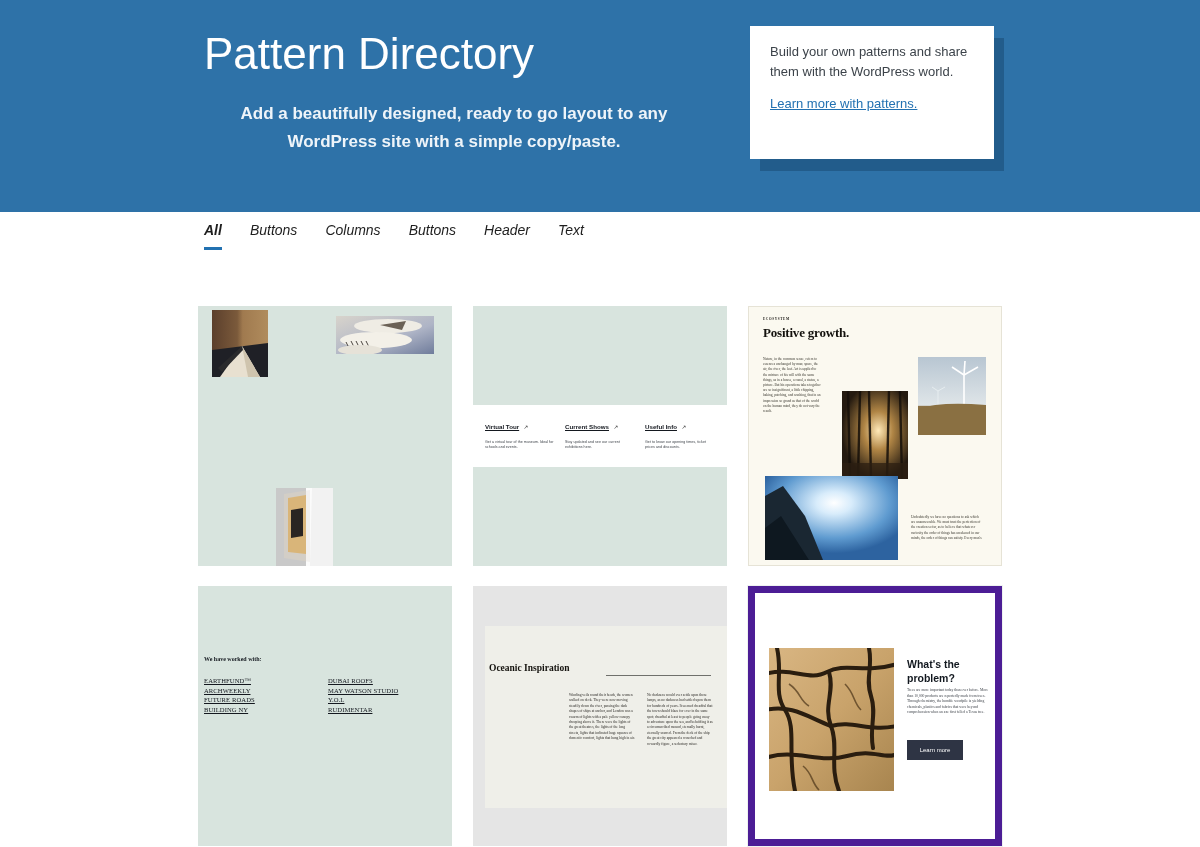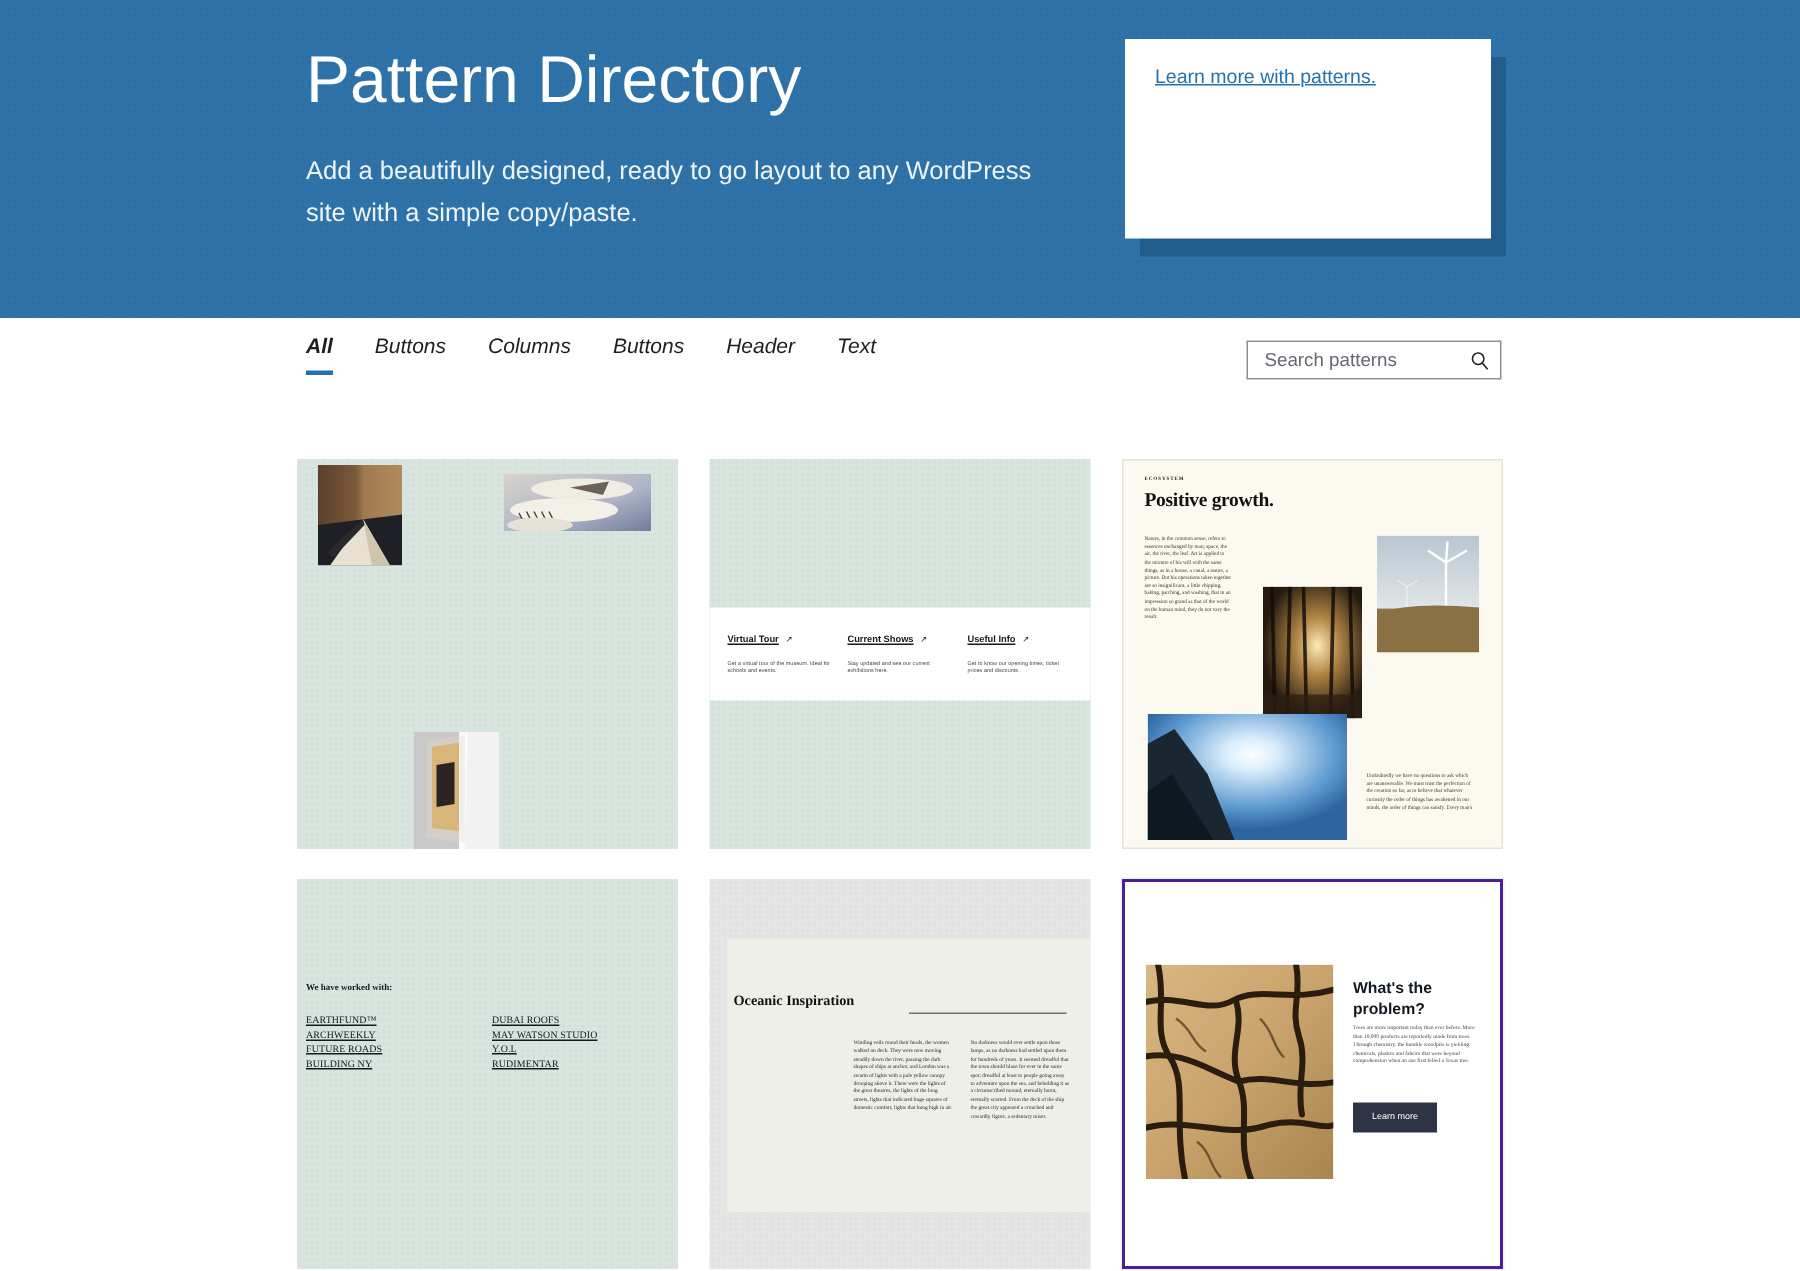--- a/index.html
+++ b/index.html
@@ -39,21 +39,22 @@
     letter-spacing: 0px;
   }
   .hero-sub {
     position: absolute;
     left: 0;
     top: 100px;
     width: 500px;
     font-size: 17px;
     line-height: 28px;
     color: #eef4f9;
-    font-weight: 400;
+    font-weight: 700;
+    text-align: center;
   }
 
   .promo-shadow {
     position: absolute;
     left: 760px;
     top: 38px;
     width: 244px;
     height: 133px;
     background: #225C8B;
   }
@@ -264,21 +265,21 @@
   }
   .c5-cols p {
     margin: 0; width: 66px;
     font-family: "Liberation Serif", serif;
     font-size: 3.6px; line-height: 5.4px; color: #2c2a26;
   }
 
   
   .c6 {
     background: #ffffff;
-    border: 2px solid #4c1d95;
+    border: 7px solid #4c1d95;
     box-shadow: 0 0 0 1px #eef2f0;
   }
   .c6-img {
     position: absolute; left: 14px; top: 55px;
     width: 125px; height: 143px; overflow: hidden;
   }
   .c6-title {
     position: absolute; left: 152px; top: 64px; width: 86px;
     font-size: 10.5px; line-height: 14px; font-weight: 700; color: #12181f;
   }
@@ -307,41 +308,33 @@
 <body>
 
 <div class="hero">
   <div class="dots"></div>
   <div class="hero-inner">
     <div class="hero-title">Pattern Directory</div>
     <div class="hero-sub">Add a beautifully designed, ready to go layout to any WordPress site with a simple copy/paste.</div>
   </div>
   <div class="promo-shadow"></div>
   <div class="promo-card">
+    <div class="promo-body">Build your own patterns and share them with the WordPress world.</div>
     <a class="promo-link">Learn more with patterns.</a>
   </div>
 </div>
 
 <div class="navbar">
   <div class="tabs">
     <div class="tab active">All</div>
     <div class="tab">Buttons</div>
     <div class="tab">Columns</div>
     <div class="tab">Buttons</div>
     <div class="tab">Header</div>
     <div class="tab">Text</div>
-  </div>
-  <div class="search-wrap">
-    <input class="search-input" type="text" placeholder="Search patterns" style="">
-    <span class="search-icon">
-      <svg viewBox="0 0 20 20" width="15" height="15" fill="none" stroke="#1e1e1e" stroke-width="1.4">
-        <circle cx="8.6" cy="8.2" r="5.1"></circle>
-        <line x1="12.4" y1="12.2" x2="16.6" y2="17.2" stroke-linecap="round"></line>
-      </svg>
-    </span>
   </div>
 </div>
 
 <div class="grid">
 
   <div class="row">
 
     <div class="card c1">
       <div class="dots"></div>
       <div class="ph" style="left:14px;top:4px;width:56px;height:67px;">

